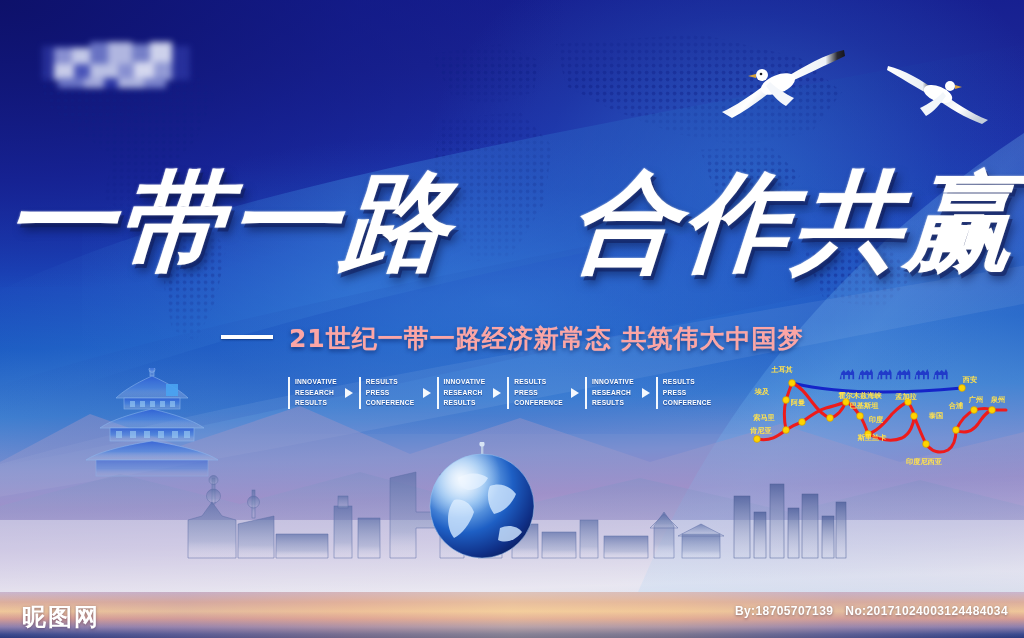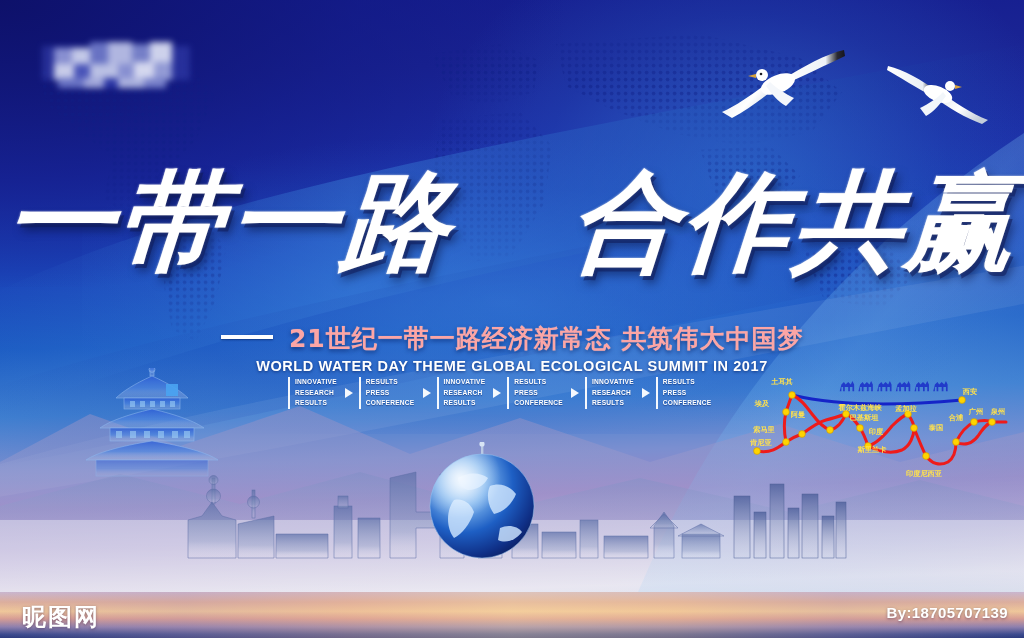--- a/index.html
+++ b/index.html
@@ -155,21 +155,21 @@
   .chip-arrow{
     width:0;height:0;
     border-left:8px solid rgba(255,255,255,.95);
     border-top:5.5px solid transparent;
     border-bottom:5.5px solid transparent;
     align-self:center;
     margin:0 6px 0 4px;
   }
 
   
-  .routemap{ position:absolute; left:748px; top:372px; width:272px; height:108px; }
+  .routemap{ position:absolute; left:748px; top:360px; width:272px; height:108px; }
   .routemap svg{ display:block; }
 
   
   .mosaic{
     position:absolute; left:42px; top:32px; width:148px; height:62px;
     filter:blur(3px);
     opacity:.95;
   }
   .mosaic .cell{ position:absolute; }
 
@@ -206,21 +206,21 @@
   }
   .brand-url{
     font-family:"Liberation Sans",sans-serif;
     font-weight:bold; font-size:20px; color:#f3eef6;
     letter-spacing:.5px;
     text-shadow:0 1px 3px rgba(60,40,80,.5);
   }
   .footer-right{
     position:absolute; right:16px; top:12px;
     font-family:"Liberation Sans",sans-serif;
-    font-weight:bold; font-size:15px; color:#ffffff;
+    font-weight:bold; font-size:12px; color:#ffffff;
     letter-spacing:.4px;
     text-shadow:0 1px 3px rgba(60,40,80,.55);
     display:flex; gap:12px;
   }
 </style>
 </head>
 <body>
 
 <div id="poster">
 
@@ -489,21 +489,20 @@
     <span class="grp">一带一路</span>
     <span class="gap"></span>
     <span class="grp">合作共赢</span>
   </div>
 
   <div class="subtitle">
     <span class="dash"></span>
     <span class="txt">21世纪一带一路经济新常态 共筑伟大中国梦</span>
   </div>
 
-  <div class="english">WORLD WATER DAY THEME GLOBAL ECOLOGICAL SUMMIT IN 2017</div>
 
   <div class="chips">
     <div class="chip">
       <div class="lines">
         <span>INNOVATIVE</span>
         <span>RESEARCH</span>
         <span>RESULTS</span>
       </div>
     </div>
     <div class="chip-arrow"></div>
@@ -622,16 +621,17 @@
       </g>
     </svg>
   </div>
 
   <div class="footer">
     <div class="footer-left">
       <span class="brand-cn">昵图网</span>
     </div>
     <div class="footer-right">
       <span>By:18705707139</span>
+      <span>No:20171024003124484034</span>
     </div>
   </div>
 
 </div>
 
 </body></html>

